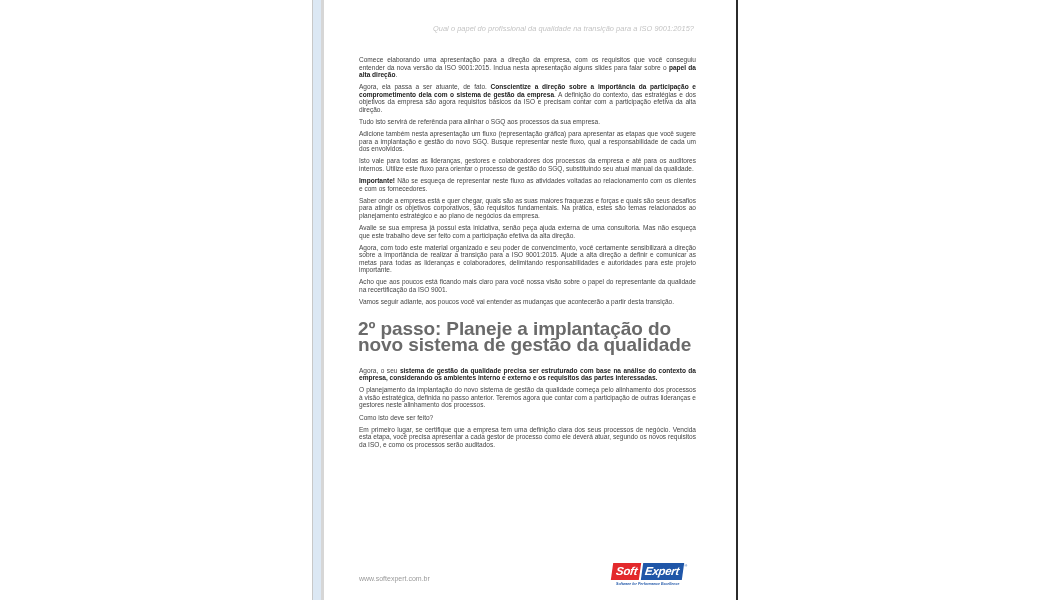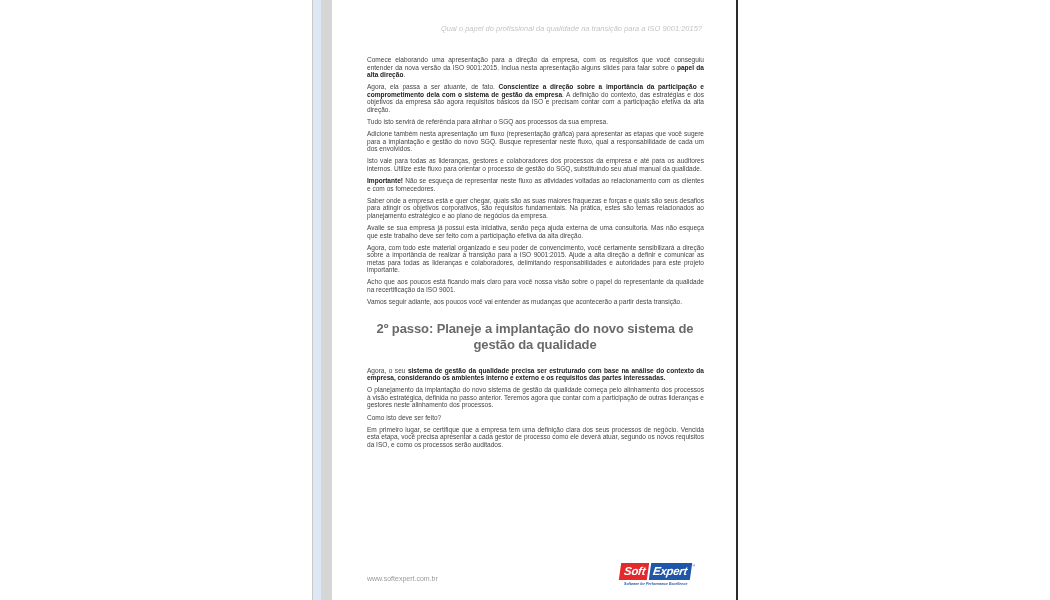--- a/index.html
+++ b/index.html
@@ -44,21 +44,21 @@
   .right-line {
     position: absolute;
     left: 736px;
     top: 0;
     width: 2px;
     height: 600px;
     background: #2b2b2b;
   }
   .page {
     position: absolute;
-    left: 332px;
+    left: 324px;
     top: 0;
     width: 404px;
     height: 600px;
     background: #ffffff;
   }
   .running-header {
     position: absolute;
     left: 0;
     right: 34px;
     top: 24px;
@@ -80,26 +80,25 @@
     line-height: 7.55px;
     color: #444444;
     text-align: justify;
   }
   .content p b {
     color: #222222;
     font-weight: bold;
   }
   .section-title {
     margin: 15px 0 0 -1px;
-    font-size: 13px;
+    font-size: 19px;
     line-height: 16.5px;
     font-weight: bold;
     color: #6a6a6a;
     letter-spacing: -0.1px;
-    text-align: center;
   }
   .section-gap {
     height: 13px;
   }
   .footer-url {
     position: absolute;
     left: 35px;
     top: 575px;
     font-size: 7px;
     color: #9a9a9a;

